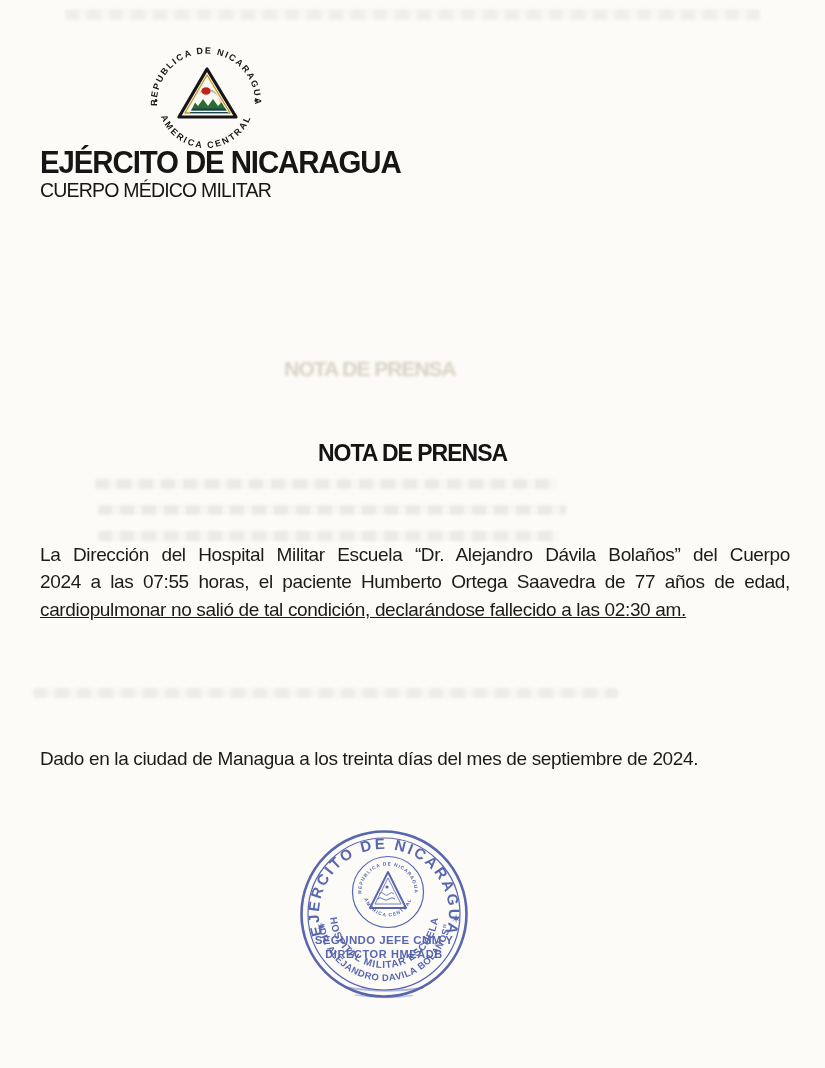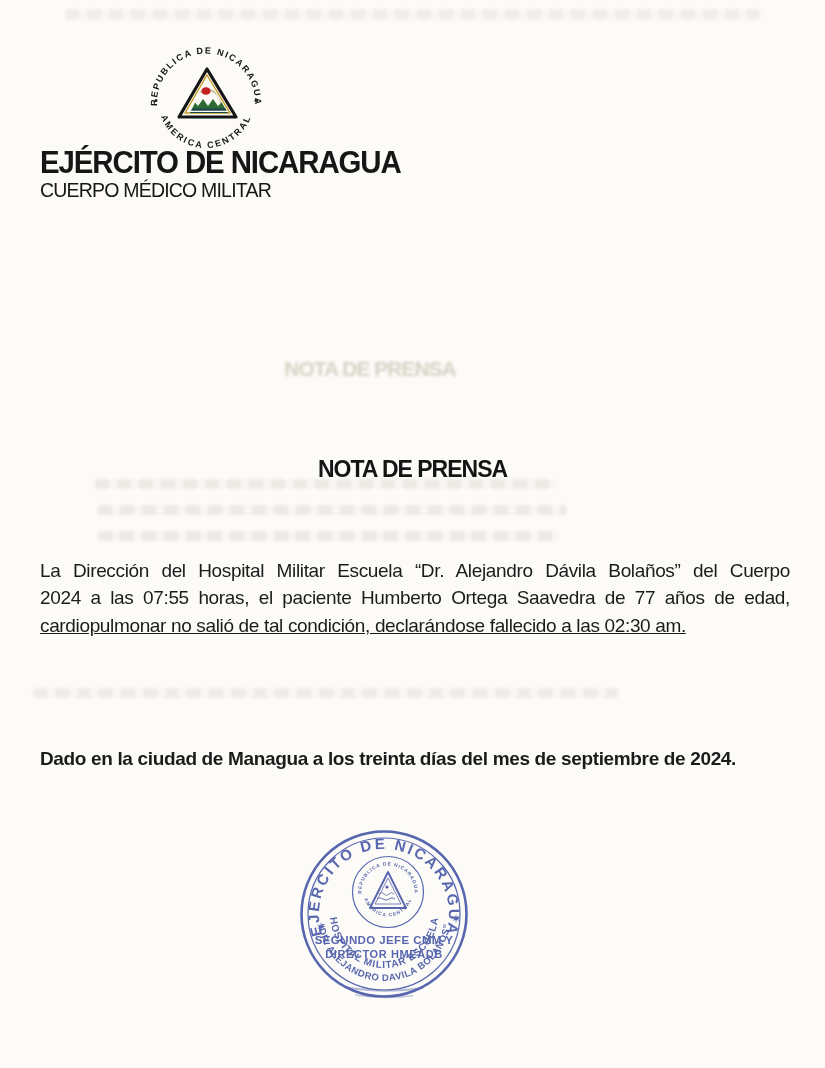--- a/index.html
+++ b/index.html
@@ -22,36 +22,34 @@
     position:absolute;left:40px;top:179px;
     font-size:19.5px;font-weight:normal;letter-spacing:-0.8px;
     white-space:nowrap;color:#161616;
   }
   .emblem-svg{position:absolute;left:142px;top:38px;}
   
   .press-heading{
     position:absolute;left:0;top:440px;width:825px;
     text-align:center;font-size:23px;font-weight:bold;letter-spacing:-1px;
     color:#141414;
-    margin-top:16px;
   }
   .body-paragraph{
     position:absolute;left:40px;top:541px;width:750px;
     font-size:19px;line-height:27.4px;letter-spacing:-0.35px;
     color:#1b1b1b;
-    margin-top:16px;
   }
   .body-line{
     white-space:nowrap;overflow:hidden;
     text-align:justify;text-align-last:justify;
   }
   .body-line.last{text-align-last:left;text-decoration:underline;}
   .dateline{
     position:absolute;left:40px;top:748px;
-    font-size:19px;letter-spacing:-0.35px;white-space:nowrap;color:#1b1b1b;font-weight:bold;
+    font-size:19px;letter-spacing:-0.35px;white-space:nowrap;color:#1b1b1b;
   }
   
   .ghost-strip{
     position:absolute;height:10px;border-radius:3px;
     background:repeating-linear-gradient(90deg,#8f8674 0 14px,rgba(143,134,116,.3) 14px 22px);
     filter:blur(1.8px);opacity:.14;
   }
   .ghost-heading{
     position:absolute;left:280px;top:357px;width:180px;
     text-align:center;font-size:21px;font-weight:bold;letter-spacing:-1px;

